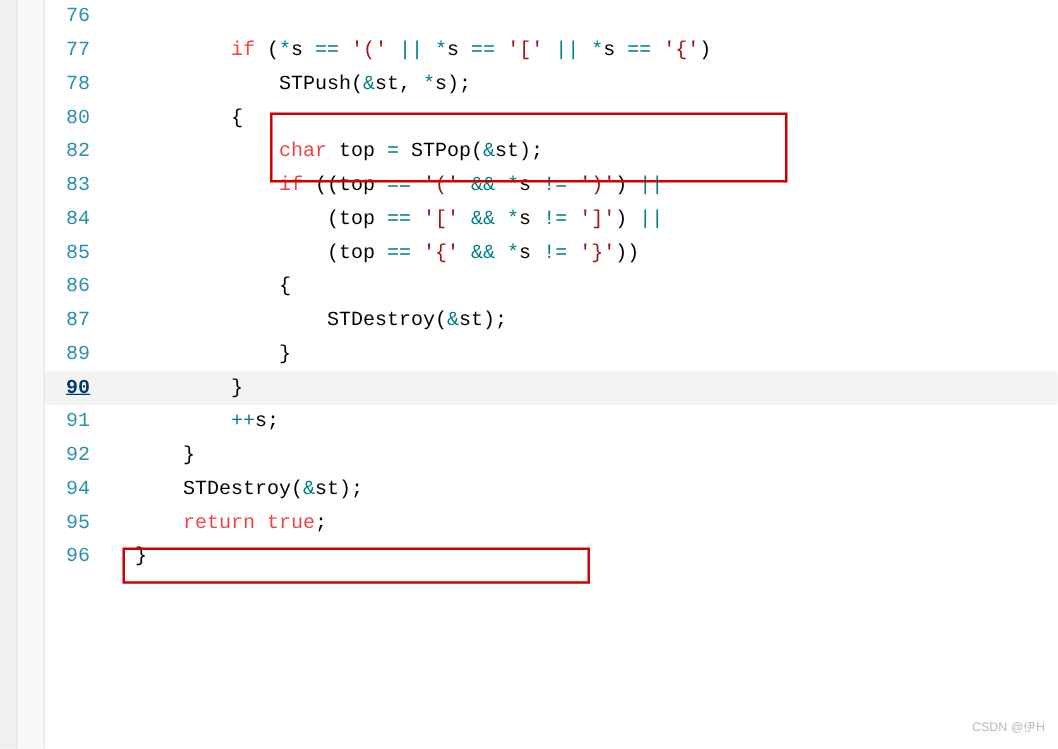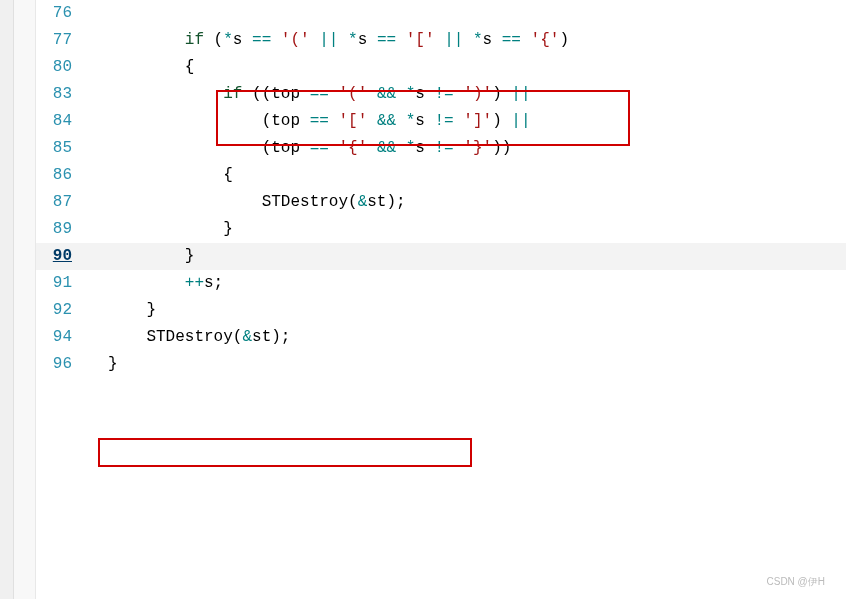--- a/index.html
+++ b/index.html
@@ -55,68 +55,71 @@
   text-align: right;
   color: #2b91af;
   flex: none;
   padding-right: 4px;
 }
 .code {
   padding-left: 32px;
   position: relative;
   flex: 1;
 }
-.kw { color: #14532d; }
+.kw { color: #ef4444; }
 .op { color: #008080; }
 .str { color: #a31515; }
 .txt { color: #000000; }
 .cursor-line-bg {
   background: #f3f3f3;
 }
 .cursor-caret {
   display:inline-block;
   width:1px;
   height:20px;
   vertical-align:-3px;
 }
 .hl-box {
   position: absolute;
   border: 2px solid #d00000;
   pointer-events: none;
 }
 .watermark {
   position: absolute;
-  right: 21px;
+  right: 10px;
   bottom: 10px;
   font-size: 10px;
   color: #bbbbbb;
   font-family: sans-serif;
   margin-top: 20px;
 }
 </style>
 </head>
 <body>
 
 <div class="editor-wrap">
   <div class="gutter-left"></div>
   <div class="gutter-inner"></div>
   <div class="lines" id="lines">
       <div class="line"><span class="lineno">76</span><span class="code"><span class="txt">    </span></span></div>
       <div class="line"><span class="lineno">77</span><span class="code"><span class="txt">        </span><span class="kw">if</span><span class="txt"> (</span><span class="op">*</span><span class="txt">s </span><span class="op">==</span><span class="txt"> </span><span class="str">'('</span><span class="txt"> </span><span class="op">||</span><span class="txt"> </span><span class="op">*</span><span class="txt">s </span><span class="op">==</span><span class="txt"> </span><span class="str">'['</span><span class="txt"> </span><span class="op">||</span><span class="txt"> </span><span class="op">*</span><span class="txt">s </span><span class="op">==</span><span class="txt"> </span><span class="str">'{'</span><span class="txt">)</span></span></div>
+      <div class="line"><span class="lineno">78</span><span class="code"><span class="txt">            STPush(</span><span class="op">&amp;</span><span class="txt">st, </span><span class="op">*</span><span class="txt">s);</span></span></div>
       <div class="line"><span class="lineno">80</span><span class="code"><span class="txt">        {</span></span></div>
+      <div class="line"><span class="lineno">82</span><span class="code"><span class="txt">            </span><span class="kw">char</span><span class="txt"> top </span><span class="op">=</span><span class="txt"> STPop(</span><span class="op">&amp;</span><span class="txt">st);</span></span></div>
       <div class="line"><span class="lineno">83</span><span class="code"><span class="txt">            </span><span class="kw">if</span><span class="txt"> ((top </span><span class="op">==</span><span class="txt"> </span><span class="str">'('</span><span class="txt"> </span><span class="op">&amp;&amp;</span><span class="txt"> </span><span class="op">*</span><span class="txt">s </span><span class="op">!=</span><span class="txt"> </span><span class="str">')'</span><span class="txt">) </span><span class="op">||</span></span></div>
       <div class="line"><span class="lineno">84</span><span class="code"><span class="txt">                (top </span><span class="op">==</span><span class="txt"> </span><span class="str">'['</span><span class="txt"> </span><span class="op">&amp;&amp;</span><span class="txt"> </span><span class="op">*</span><span class="txt">s </span><span class="op">!=</span><span class="txt"> </span><span class="str">']'</span><span class="txt">) </span><span class="op">||</span></span></div>
       <div class="line"><span class="lineno">85</span><span class="code"><span class="txt">                (top </span><span class="op">==</span><span class="txt"> </span><span class="str">'{'</span><span class="txt"> </span><span class="op">&amp;&amp;</span><span class="txt"> </span><span class="op">*</span><span class="txt">s </span><span class="op">!=</span><span class="txt"> </span><span class="str">'}'</span><span class="txt">))</span></span></div>
       <div class="line"><span class="lineno">86</span><span class="code"><span class="txt">            {</span></span></div>
       <div class="line"><span class="lineno">87</span><span class="code"><span class="txt">                STDestroy(</span><span class="op">&amp;</span><span class="txt">st);</span></span></div>
       <div class="line"><span class="lineno">89</span><span class="code"><span class="txt">            }</span></span></div>
       <div class="line cursor-line-bg"><span class="lineno" style="font-weight: 600; color: rgb(0, 58, 102); text-decoration: underline;">90</span><span class="code"><span class="txt">        }</span><span class="cursor-caret"></span></span></div>
       <div class="line"><span class="lineno">91</span><span class="code"><span class="txt">        </span><span class="op">++</span><span class="txt">s;</span></span></div>
       <div class="line"><span class="lineno">92</span><span class="code"><span class="txt">    }</span></span></div>
       <div class="line"><span class="lineno">94</span><span class="code"><span class="txt">    STDestroy(</span><span class="op">&amp;</span><span class="txt">st);</span></span></div>
+      <div class="line"><span class="lineno">95</span><span class="code"><span class="txt">    </span><span class="kw">return</span><span class="txt"> </span><span class="kw">true</span><span class="txt">;</span></span></div>
       <div class="line"><span class="lineno">96</span><span class="code"><span class="txt">}</span></span></div>
     </div>
   <div id="hl-container">
       <div class="hl-box" style="left: 216px; top: 90px; width: 414px; height: 56px;"></div>
       <div class="hl-box" style="left: 98px; top: 438px; width: 374px; height: 29px;"></div>
     </div>
 </div>
 
 <div class="watermark">CSDN @伊H</div>
 

